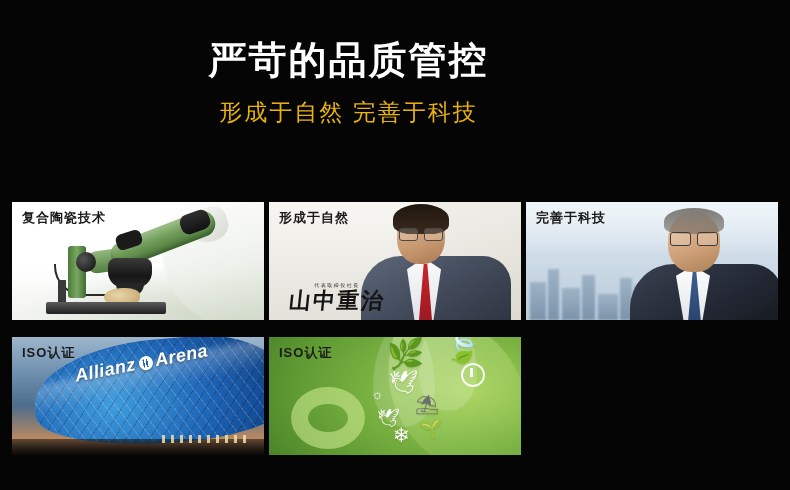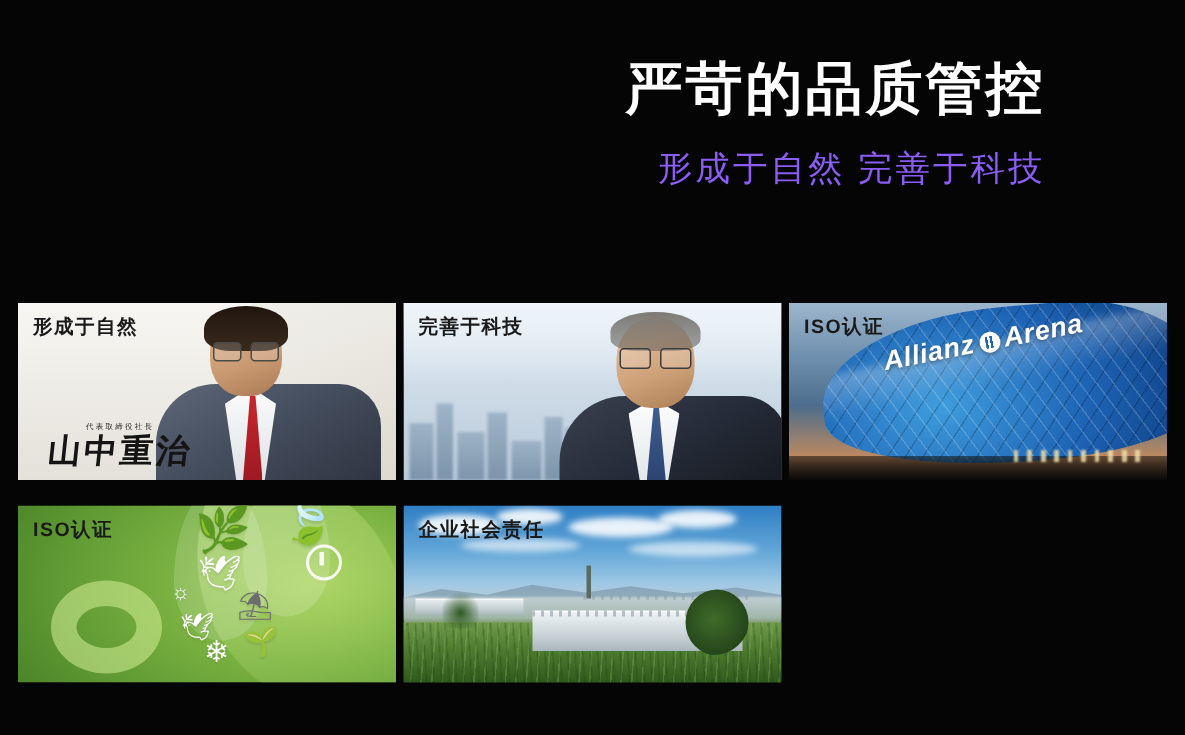--- a/index.html
+++ b/index.html
@@ -20,32 +20,32 @@
     height: 490px;
     background: #050505;
   }
 
   
   .headline-block {
     position: absolute;
     top: 38px;
     left: 0;
     width: 697px;
-    text-align: right;
+    text-align: center;
   }
   .headline-line {
     color: #ffffff;
     font-size: 38px;
     font-weight: bold;
     letter-spacing: 2px;
     line-height: 45px;
     white-space: nowrap;
   }
   .subheadline {
-    color: #8b5cf6;
+    color: #eab308;
     font-size: 23px;
     font-weight: normal;
     letter-spacing: 2px;
     line-height: 30px;
     margin-top: 14px;
     white-space: nowrap;
   }
 
   
   .tile-grid {
@@ -491,20 +491,40 @@
 
 <div id="banner">
 
   <div class="headline-block">
     <div class="headline-line">严苛的品质管控</div>
     <div class="subheadline">形成于自然  完善于科技</div>
   </div>
 
   <div class="tile-grid">
 
+    <div class="tile">
+      <div class="tile-art">
+        <div class="t1-bg"></div>
+        <div class="t1-tech"></div>
+        <div class="t1-hand"></div>
+        <div class="t1-cable"></div>
+        <div class="t1-post"></div>
+        <div class="t1-stand"></div>
+        <div class="t1-arm2"></div>
+        <div class="t1-arm"></div>
+        <div class="t1-eye"></div>
+        <div class="t1-ring"></div>
+        <div class="t1-knob"></div>
+        <div class="t1-lens"></div>
+        <div class="t1-lens-b"></div>
+        <div class="t1-sample"></div>
+        <div class="t1-base"></div>
+      </div>
+      <div class="tile-label">复合陶瓷技术</div>
+    </div>
 
     <div class="tile">
       <div class="tile-art">
         <div class="t2-bg"></div>
         <div class="t2-wall"></div>
         <div class="t2-suit"></div>
         <div class="t2-shirt"></div>
         <div class="t2-tie"></div>
         <div class="t2-person-head"></div>
         <div class="t2-hair"></div>
@@ -576,38 +596,15 @@
         <div class="t5-icon" style="left:102px;top:50px;font-size:14px;">☼</div>
         <div class="t5-icon" style="left:108px;top:72px;font-size:18px;">🕊</div>
         <div class="t5-icon" style="left:146px;top:58px;font-size:19px;color:#6d6d6d;">⛱</div>
         <div class="t5-icon" style="left:124px;top:88px;font-size:20px;">❄</div>
         <div class="t5-icon" style="left:150px;top:82px;font-size:19px;">🌱</div>
         <div class="t5-bolt-badge"></div>
       </div>
       <div class="tile-label">ISO认证</div>
     </div>
 
-    <div class="tile">
-      <div class="tile-art">
-        <div class="t6-bg"></div>
-        <div class="t6-cloud" style="left:10px;top:6px;width:54px;height:14px;"></div>
-        <div class="t6-cloud" style="left:62px;top:2px;width:44px;height:11px;"></div>
-        <div class="t6-cloud" style="left:110px;top:8px;width:70px;height:13px;"></div>
-        <div class="t6-cloud" style="left:170px;top:3px;width:52px;height:12px;"></div>
-        <div class="t6-cloud" style="left:38px;top:22px;width:80px;height:9px;opacity:.7;"></div>
-        <div class="t6-cloud" style="left:150px;top:24px;width:86px;height:10px;opacity:.7;"></div>
-        <div class="t6-mtn"></div>
-        <div class="t6-strip"></div>
-        <div class="t6-stack"></div>
-        <div class="t6-field"></div>
-        <div class="t6-grass"></div>
-        <div class="t6-bld" style="left:86px;top:70px;width:140px;height:26px;"></div>
-        <div class="t6-bld" style="left:8px;top:62px;width:72px;height:10px;opacity:.85;"></div>
-        <div class="t6-roofline" style="left:86px;top:70px;width:140px;height:4px;"></div>
-        <div class="t6-roofline" style="left:120px;top:60px;width:110px;height:3px;opacity:.6;"></div>
-        <div class="t6-palm"></div>
-        <div class="t6-tree"></div>
-      </div>
-      <div class="tile-label">企业社会责任</div>
-    </div>
 
   </div>
 </div>
 
 </body></html>

